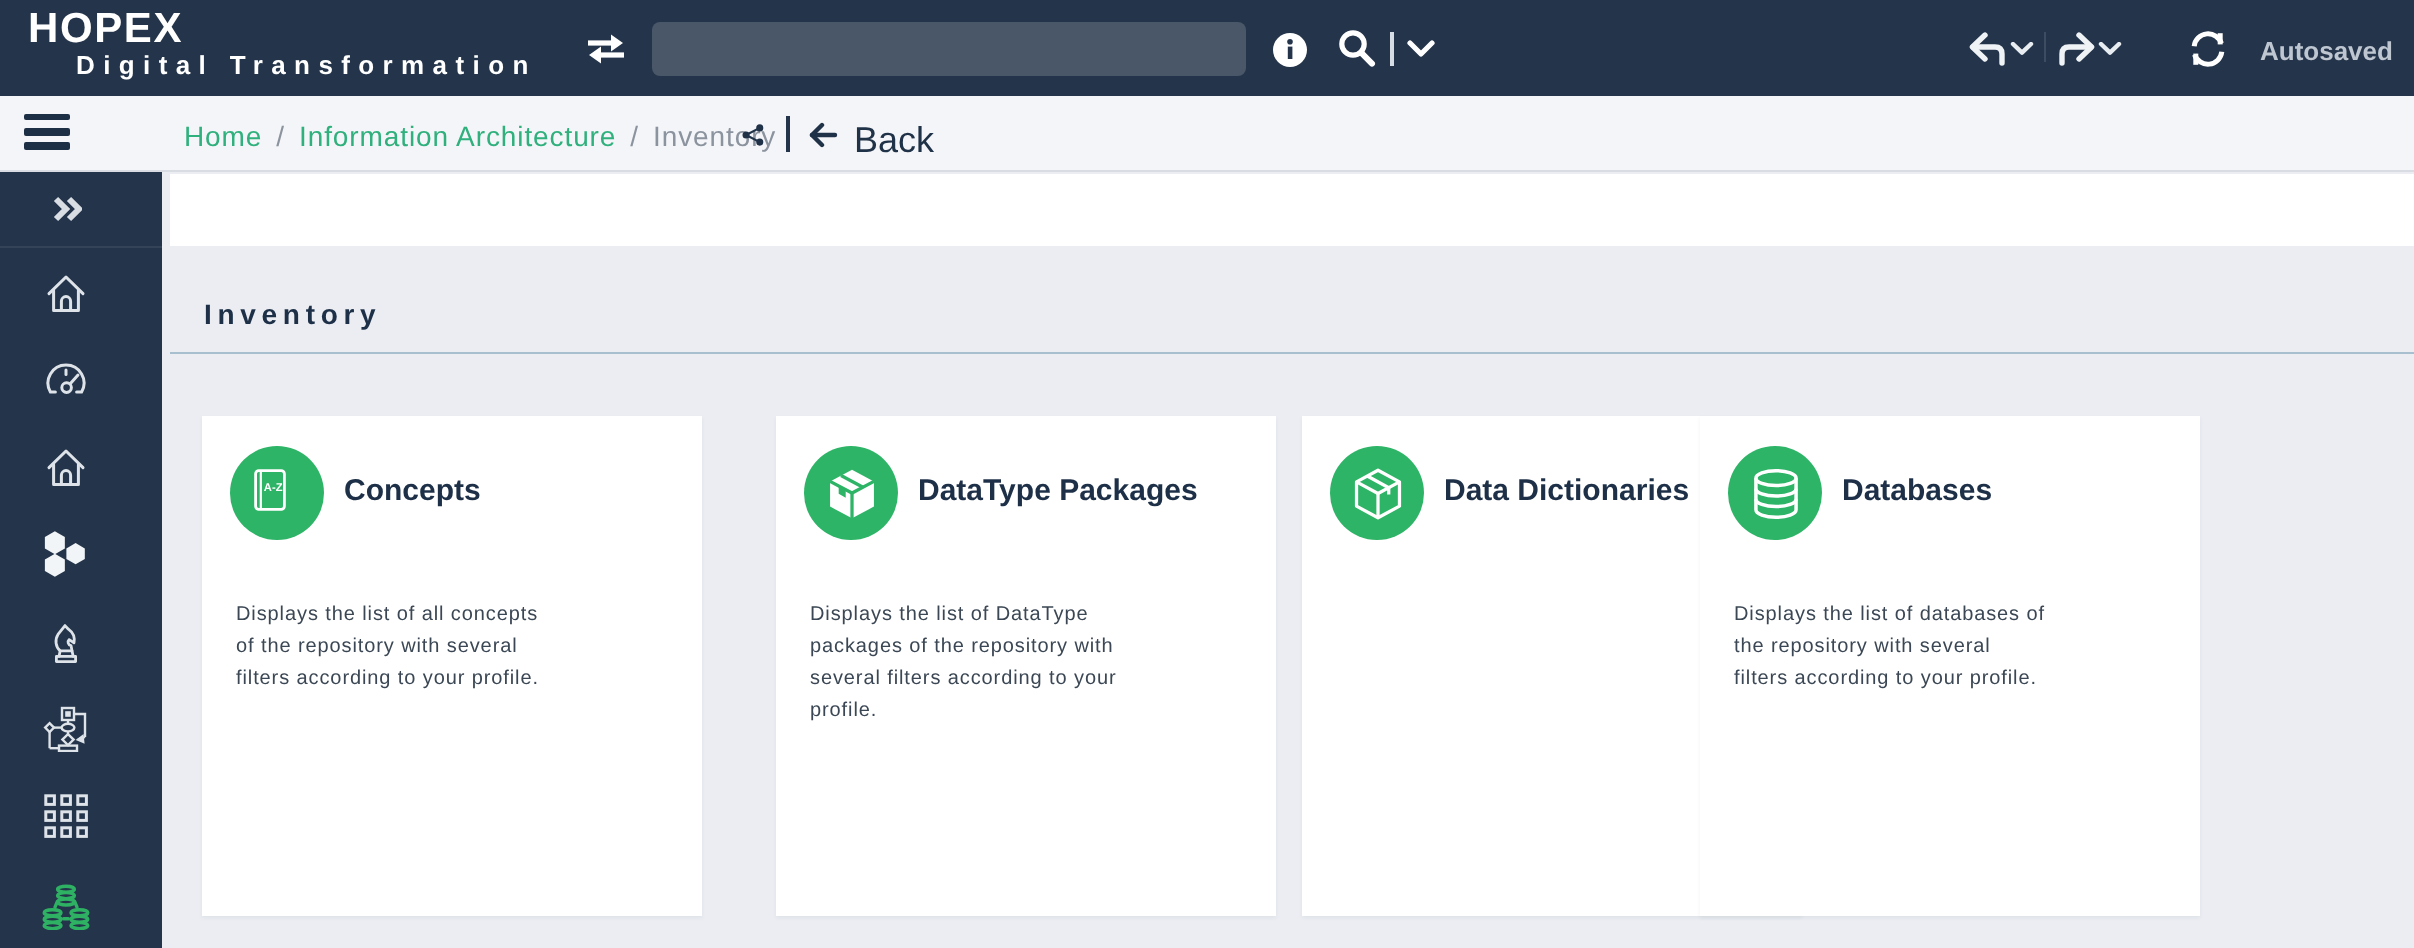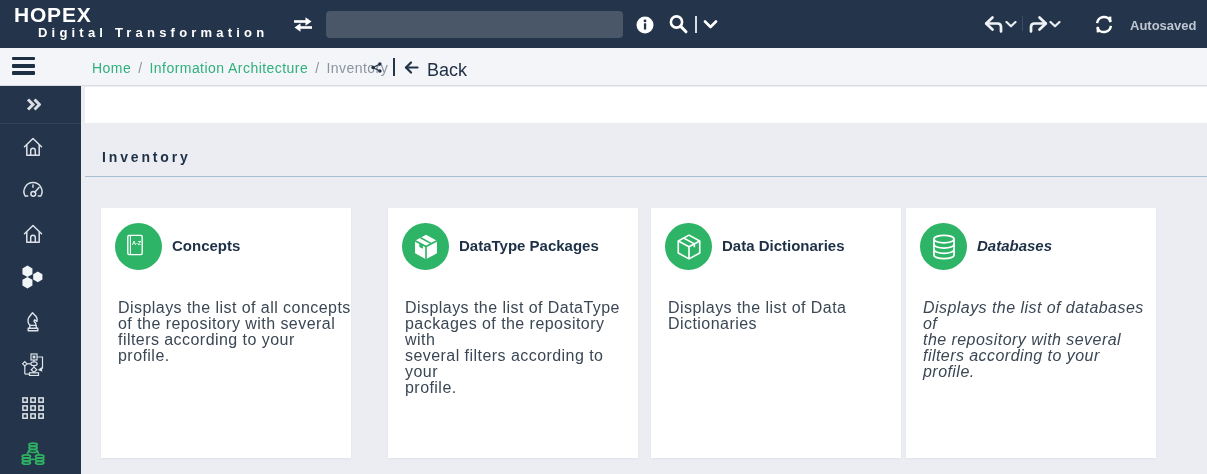--- a/index.html
+++ b/index.html
@@ -33,21 +33,21 @@
 
 
 .whitestrip { position:absolute; left:85px; top:87px; width:1122px; height:36px; background:#ffffff; }
 .heading { position:absolute; left:102px; top:149px; font-size:14px; font-weight:bold; letter-spacing:2.85px; color:#1d3047; }
 .hr { position:absolute; left:85px; top:176px; width:1122px; height:1px; background:#a7bfcf; }
 
 .card { position:absolute; top:208px; width:250px; height:250px; background:#fff; box-shadow:0 1px 2px rgba(40,60,80,.06); }
 .circ { position:absolute; left:14px; top:15px; width:47px; height:47px; border-radius:50%; background:#2db466; }
 .circ svg { position:absolute; left:50%; top:50%; transform:translate(-50%,-50%); }
 .ctitle { position:absolute; left:71px; top:29px; font-size:15px; font-weight:bold; color:#1d3047; }
-.cdesc { position:absolute; left:17px; top:92px; font-size:16px; letter-spacing:.45px; line-height:16px; color:#3b4754; }
+.cdesc { position:absolute; left:17px; top:92px; font-size:10px; letter-spacing:.45px; line-height:16px; color:#3b4754; }
 </style>
 </head>
 <body>
 
 <div class="topbar"></div>
 <div class="logo-h">HOPEX</div>
 <div class="logo-d">Digital Transformation</div>
 
 <svg class="abs" style="left:292px;top:15px;" width="22" height="19" viewBox="0 0 22 19">
   <g fill="#fff">
@@ -275,24 +275,23 @@
     <svg width="28" height="28" viewBox="0 0 24 24">
       <g stroke="#fff" stroke-width="1.4" fill="none" stroke-linejoin="round">
         <polygon points="12,1.8 21.2,6.8 21.2,17.2 12,22.2 2.8,17.2 2.8,6.8"></polygon>
         <polyline points="2.8,6.8 12,11.8 21.2,6.8"></polyline>
         <line x1="12" y1="11.8" x2="12" y2="22.2"></line>
         <polyline points="7.4,4.3 16.6,9.3 16.6,12.2"></polyline>
       </g>
     </svg>
   </div>
   <div class="ctitle">Data Dictionaries</div>
-  <div class="cdesc">Displays the list of Data<br>Dictionaries</div>
 </div>
 
-<div class="card" style="left:906px;font-style:italic;">
+<div class="card" style="left:850px;">
   <div class="circ">
     <svg width="28" height="28" viewBox="0 0 24 24">
       <g stroke="#fff" stroke-width="1.5" fill="none">
         <ellipse cx="12" cy="5.2" rx="8.6" ry="3.2"></ellipse>
         <path d="M3.4,5.2 V18.8 A8.6,3.2 0 0 0 20.6,18.8 V5.2"></path>
         <path d="M3.4,9.7 A8.6,3.2 0 0 0 20.6,9.7"></path>
         <path d="M3.4,14.2 A8.6,3.2 0 0 0 20.6,14.2"></path>
       </g>
     </svg>
   </div>

